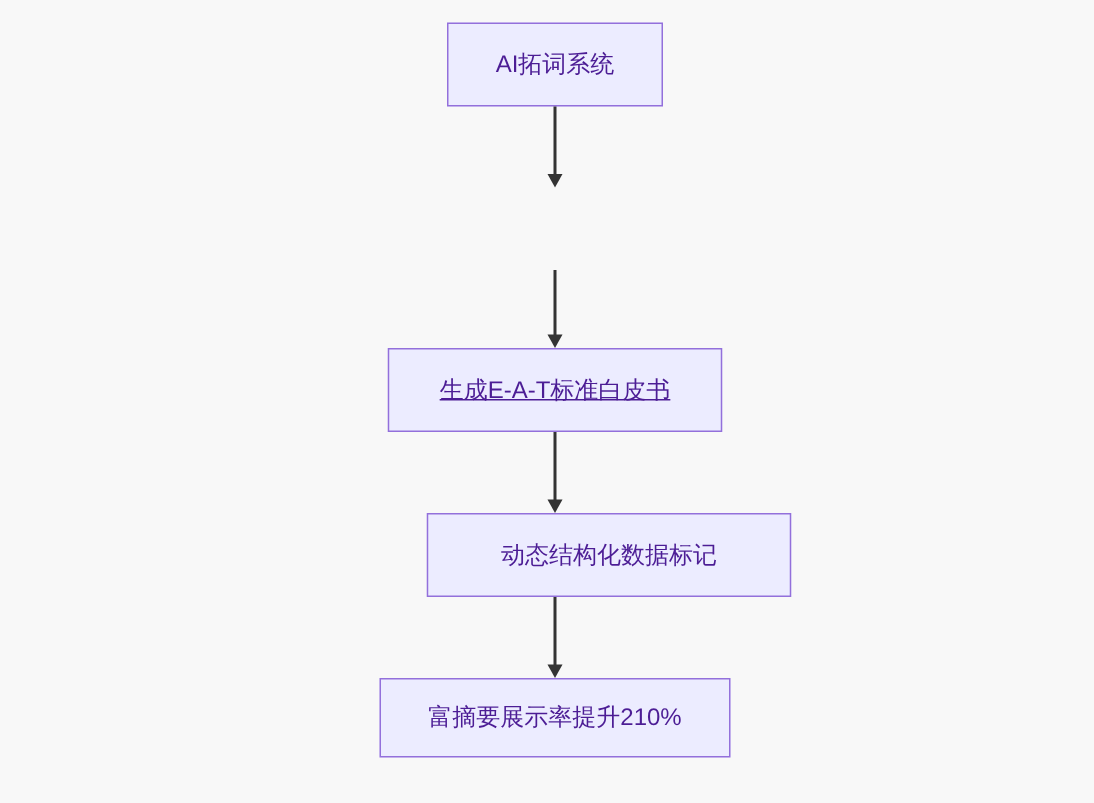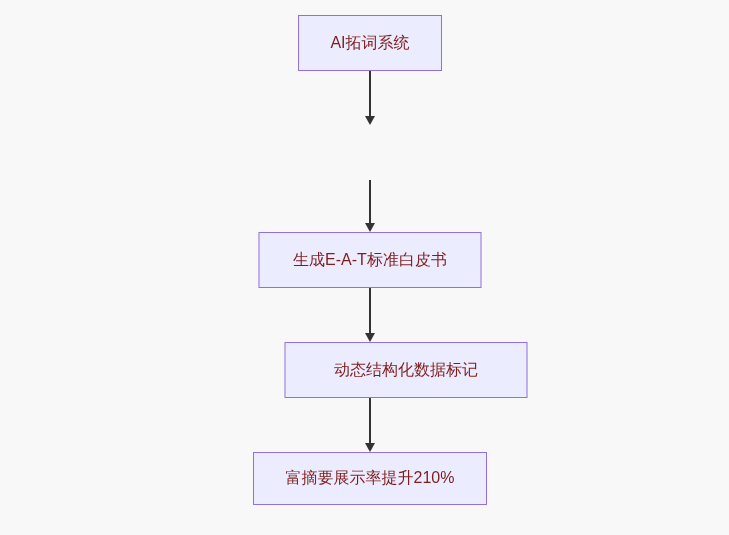--- a/index.html
+++ b/index.html
@@ -16,33 +16,33 @@
   .canvas {
     position: relative;
     width: 729px;
     height: 535px;
   }
   .flow-node {
     position: absolute;
     box-sizing: border-box;
     background: #ECECFF;
     border: 1px solid #9370DB;
-    color: #7f1d1d;
+    color: #4c1d95;
     font-size: 16px;
     display: flex;
     align-items: center;
     justify-content: center;
     text-align: center;
     transform: translateX(-50%);
     left: 370px;
     white-space: nowrap;
   }
   .node-1 { top: 15px;  width: 144px; height: 56px; }
   .node-2 { top: 125px; width: 191px; height: 55px; }
-  .node-3 { top: 232px; width: 223px; height: 56px; }
+  .node-3 { top: 232px; width: 223px; height: 56px; text-decoration: underline; }
   .node-4 { top: 342px; width: 243px; height: 56px; margin-left: 36px; }
   .node-5 { top: 452px; width: 234px; height: 53px; }
 
   .flow-arrow {
     position: absolute;
     left: 370px;
     width: 0;
   }
   .arrow-1 { top: 71px;  height: 54px; }
   .arrow-2 { top: 180px; height: 52px; }

